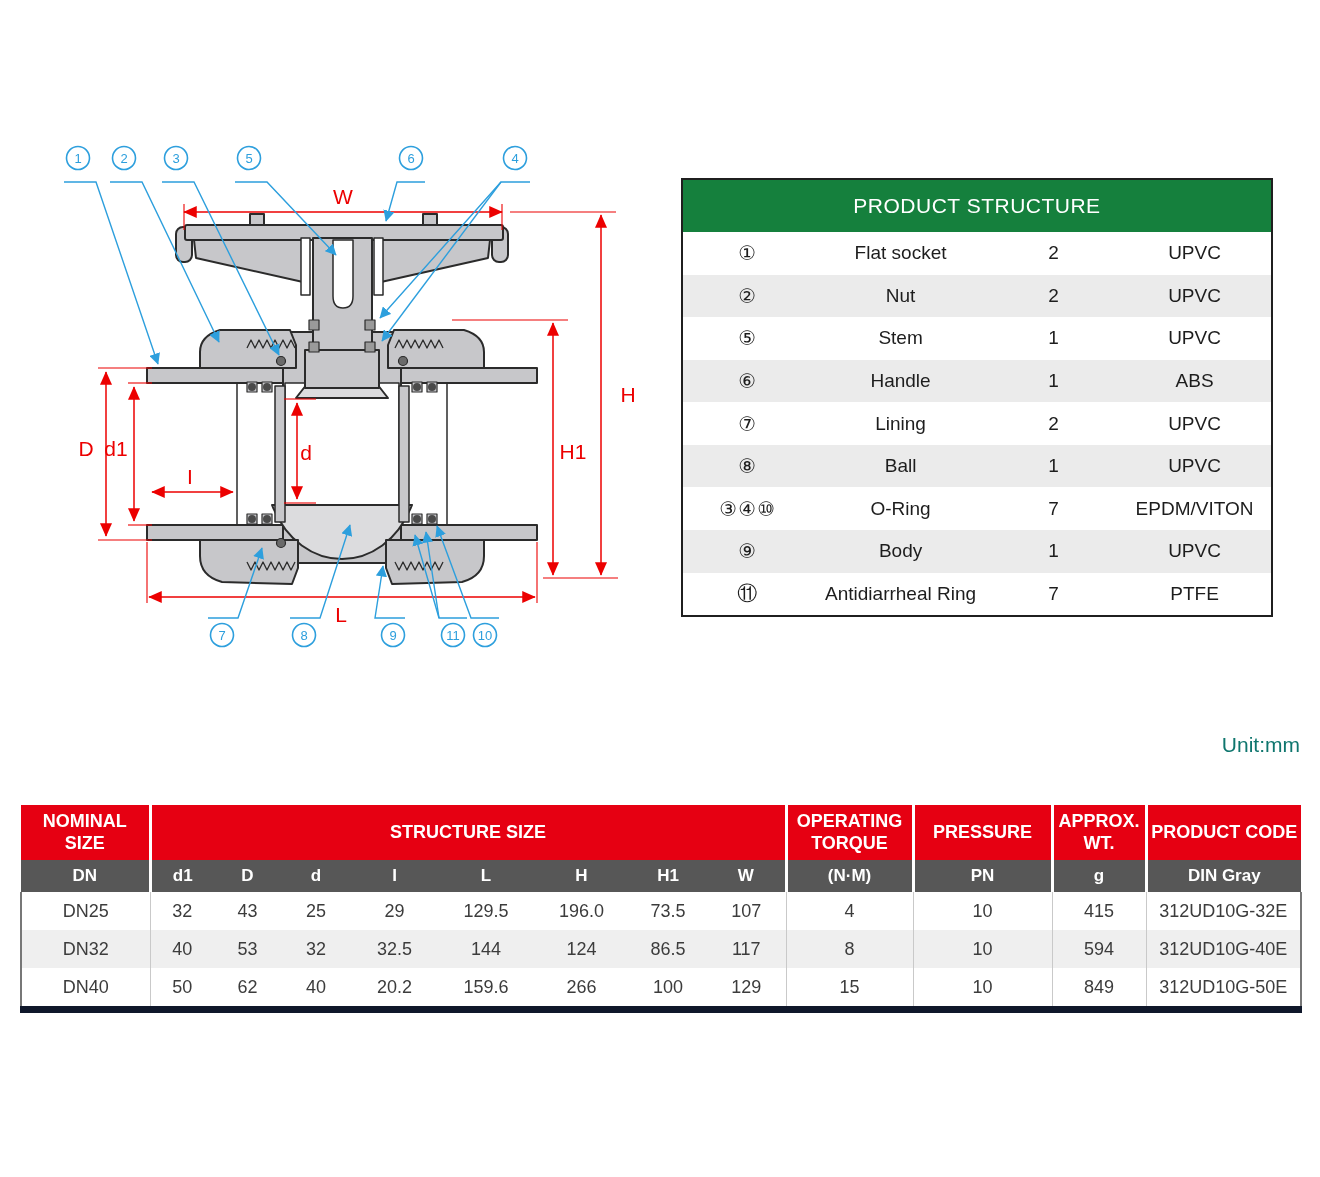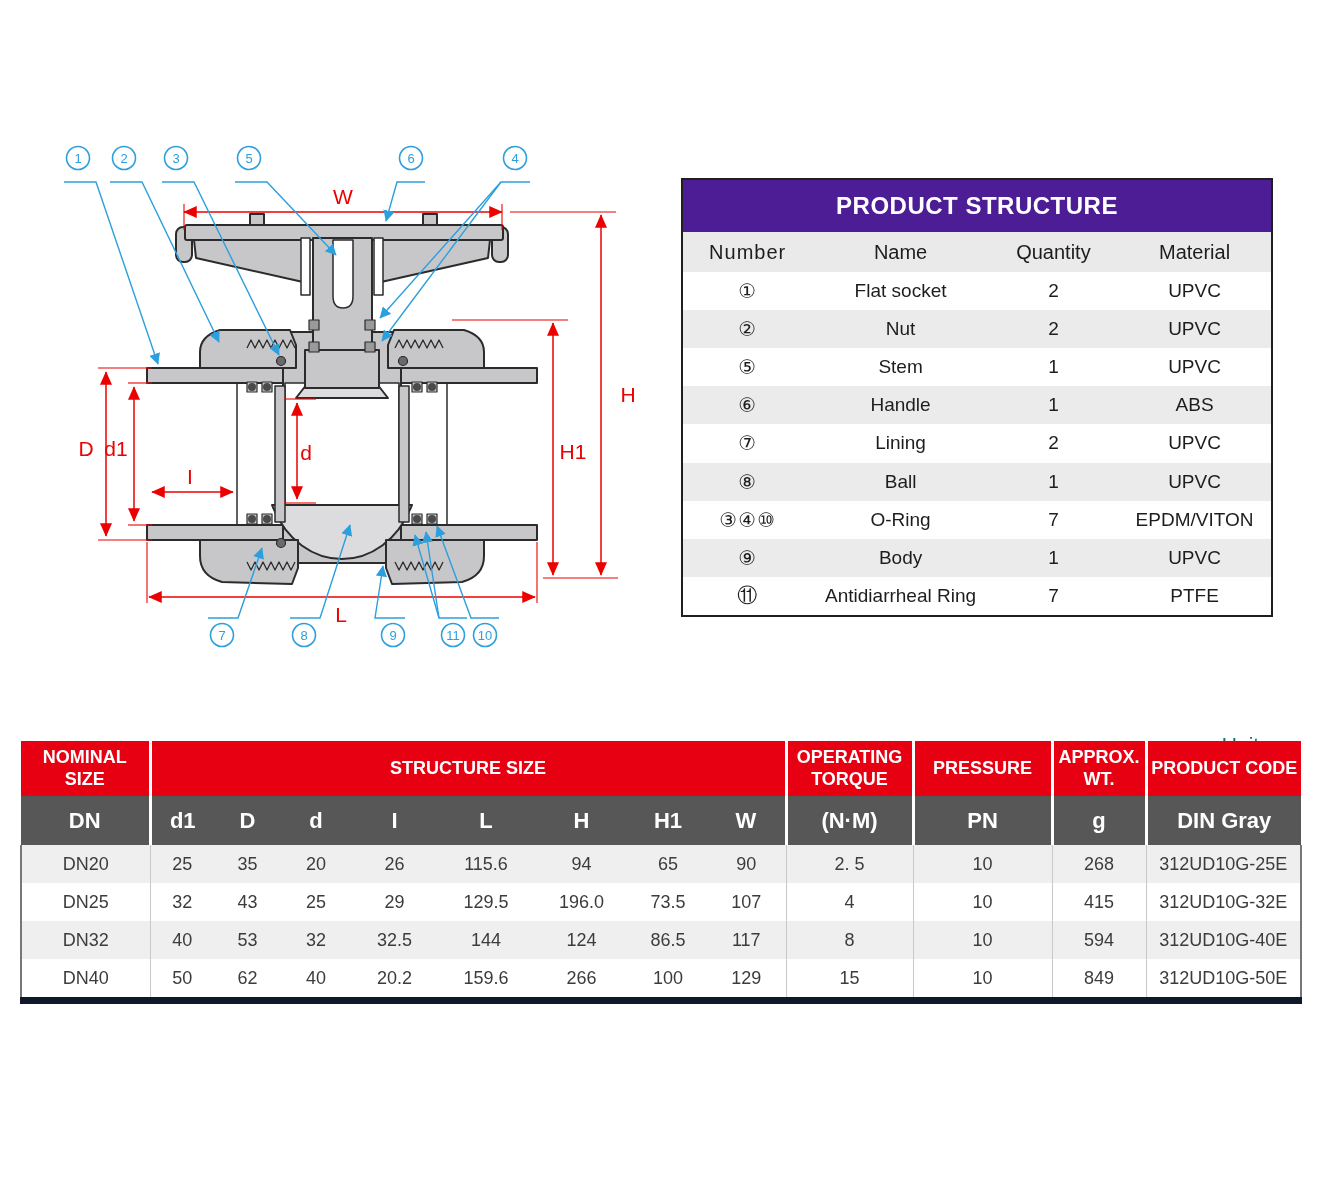--- a/index.html
+++ b/index.html
@@ -2,45 +2,45 @@
 <html><head>
 <meta charset="utf-8">
 <style>
   html,body{margin:0;padding:0;background:#fff;}
   #page{position:relative;width:1320px;height:1177px;background:#fff;
         font-family:"Liberation Sans","DejaVu Sans",sans-serif;overflow:hidden;}
 
   
   .ps-table{position:absolute;left:681px;top:178px;width:592px;height:439px;
             border:2px solid #1f1f1f;box-sizing:border-box;display:flex;flex-direction:column;}
-  .ps-title{height:52px;flex:0 0 52px;background:#4c1d95;color:#fff;font-size:24px;
-            letter-spacing:.5px;display:flex;align-items:center;justify-content:center;font-weight:bold;}
+  .ps-title{height:52px;flex:0 0 52px;background:#15803d;color:#fff;font-size:21px;
+            letter-spacing:.5px;display:flex;align-items:center;justify-content:center;}
   .ps-header{height:40px;flex:0 0 40px;background:#eaeaea;display:flex;align-items:center;
              font-size:20px;color:#1d1d1d;}
   .ps-rows{flex:1;display:flex;flex-direction:column;}
   .ps-row{flex:1;display:flex;align-items:center;font-size:19px;color:#1d1d1d;background:#fff;}
   .ps-row.alt{background:#ebebeb;}
   .ps-cell{text-align:center;}
   .ps-cell.c0{width:22%;font-size:20px;letter-spacing:1px;}
   .ps-cell.c1{width:30%;}
   .ps-cell.c2{width:22%;}
   .ps-cell.c3{width:26%;}
   .ps-header .ps-cell{font-size:20px;}
 
   
   .unit-label{position:absolute;left:1100px;top:733px;width:200px;text-align:right;
               font-size:21px;font-weight:normal;color:#0f766e;}
 
   
-  .size-table{position:absolute;left:20px;top:741px;width:1280px;border-collapse:collapse;
+  .size-table{position:absolute;left:20px;top:805px;width:1280px;border-collapse:collapse;
               table-layout:fixed;padding-left:28px;}
   .size-table th,.size-table td{text-align:center;vertical-align:middle;padding:0;}
   .size-table th.h1{background:#e60012;color:#fff;font-weight:bold;font-size:18px;
                     height:55px;line-height:1.2;}
-  .size-table tr.h2row th{background:#575757;color:#fff;font-weight:bold;font-size:22px;height:49px;}
+  .size-table tr.h2row th{background:#575757;color:#fff;font-weight:bold;font-size:17px;height:32px;}
   .size-table th.grp{border-left:3px solid #fff;}
   .size-table td{font-size:18px;color:#3c3c3c;height:38px;background:transparent;}
   .size-table tbody tr{background:#fff;}
   .size-table tbody tr.alt{background:#efefef;}
   .size-table td.grpline{border-left:1px solid #c9c9c9;}
   .size-table tbody td:first-child{border-left:2px solid #777;}
   .size-table tbody td:last-child{border-right:2px solid #777;}
   .size-table tbody tr:last-child td{border-bottom:7px solid #0f172a;}
 
   
@@ -229,26 +229,20 @@
         <text class="co-num" x="304" y="640">8</text>
         <text class="co-num" x="393" y="640">9</text>
         <text class="co-num" x="453" y="640">11</text>
         <text class="co-num" x="485" y="640">10</text>
       </g>
     </g>
   </svg>
 
   <div class="ps-table">
     <div class="ps-title">PRODUCT STRUCTURE</div>
-    <div class="ps-header">
-      <div class="ps-cell c0">Number</div>
-      <div class="ps-cell c1">Name</div>
-      <div class="ps-cell c2">Quantity</div>
-      <div class="ps-cell c3">Material</div>
-    </div>
     <div class="ps-rows">
         <div class="ps-row">
           <div class="ps-cell c0">①</div>
           <div class="ps-cell c1">Flat socket</div>
           <div class="ps-cell c2">2</div>
           <div class="ps-cell c3">UPVC</div>
         </div>
         <div class="ps-row alt">
           <div class="ps-cell c0">②</div>
           <div class="ps-cell c1">Nut</div>
@@ -337,35 +331,20 @@
           <th>H</th>
           <th>H1</th>
           <th>W</th>
           <th class="grp">(N·M)</th>
           <th class="grp">PN</th>
           <th class="grp">g</th>
           <th class="grp">DIN Gray</th>
         </tr>
     </thead>
     <tbody>
-        <tr class="alt">
-          <td>DN20</td>
-          <td class="grpline">25</td>
-          <td>35</td>
-          <td>20</td>
-          <td>26</td>
-          <td>115.6</td>
-          <td>94</td>
-          <td>65</td>
-          <td>90</td>
-          <td class="grpline">2. 5</td>
-          <td class="grpline">10</td>
-          <td class="grpline">268</td>
-          <td class="grpline">312UD10G-25E</td>
-        </tr>
         <tr>
           <td>DN25</td>
           <td class="grpline">32</td>
           <td>43</td>
           <td>25</td>
           <td>29</td>
           <td>129.5</td>
           <td>196.0</td>
           <td>73.5</td>
           <td>107</td>

